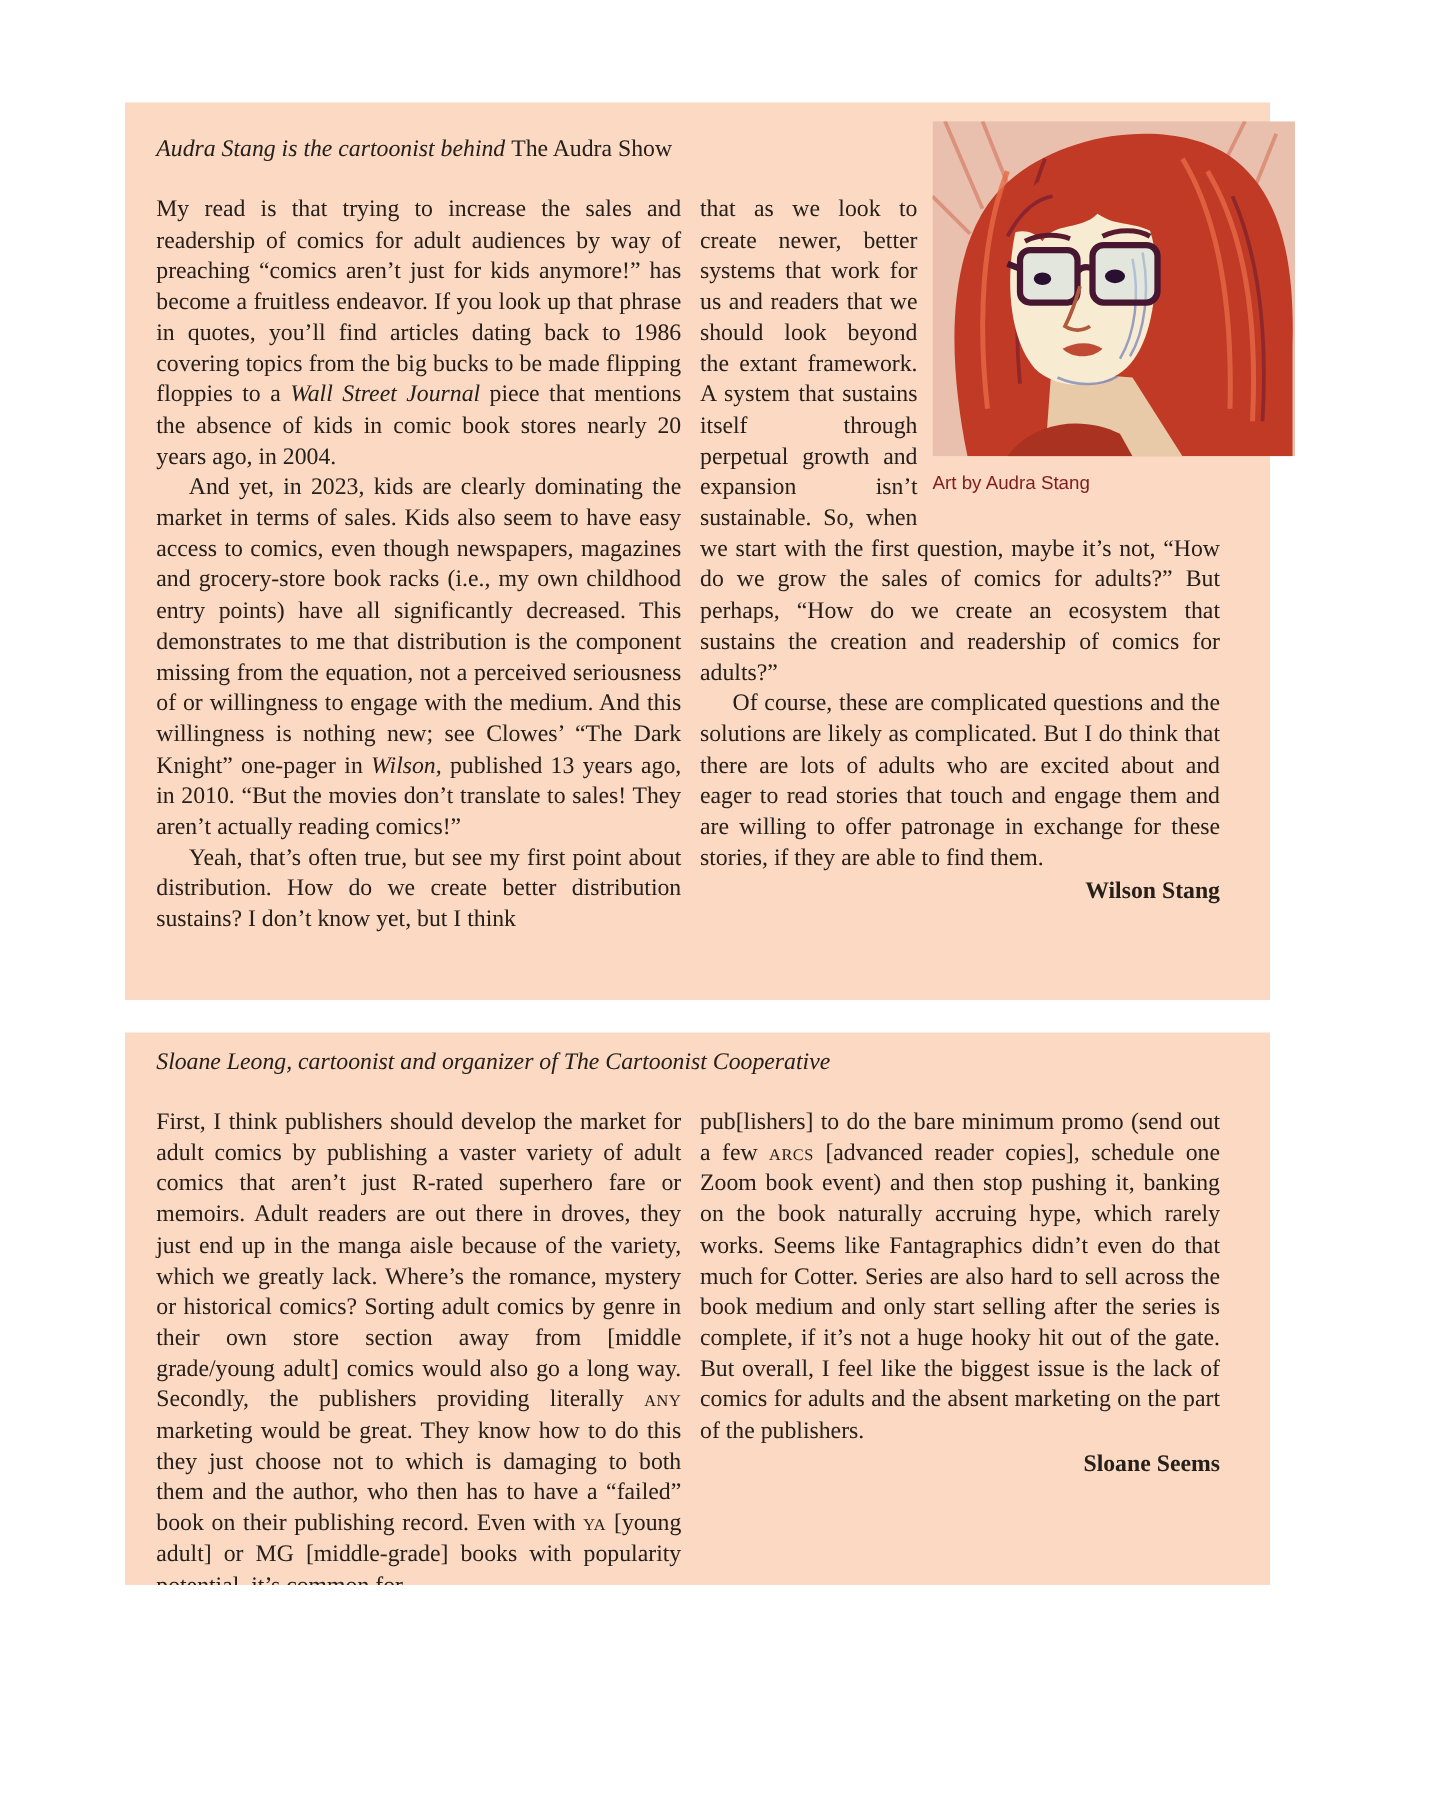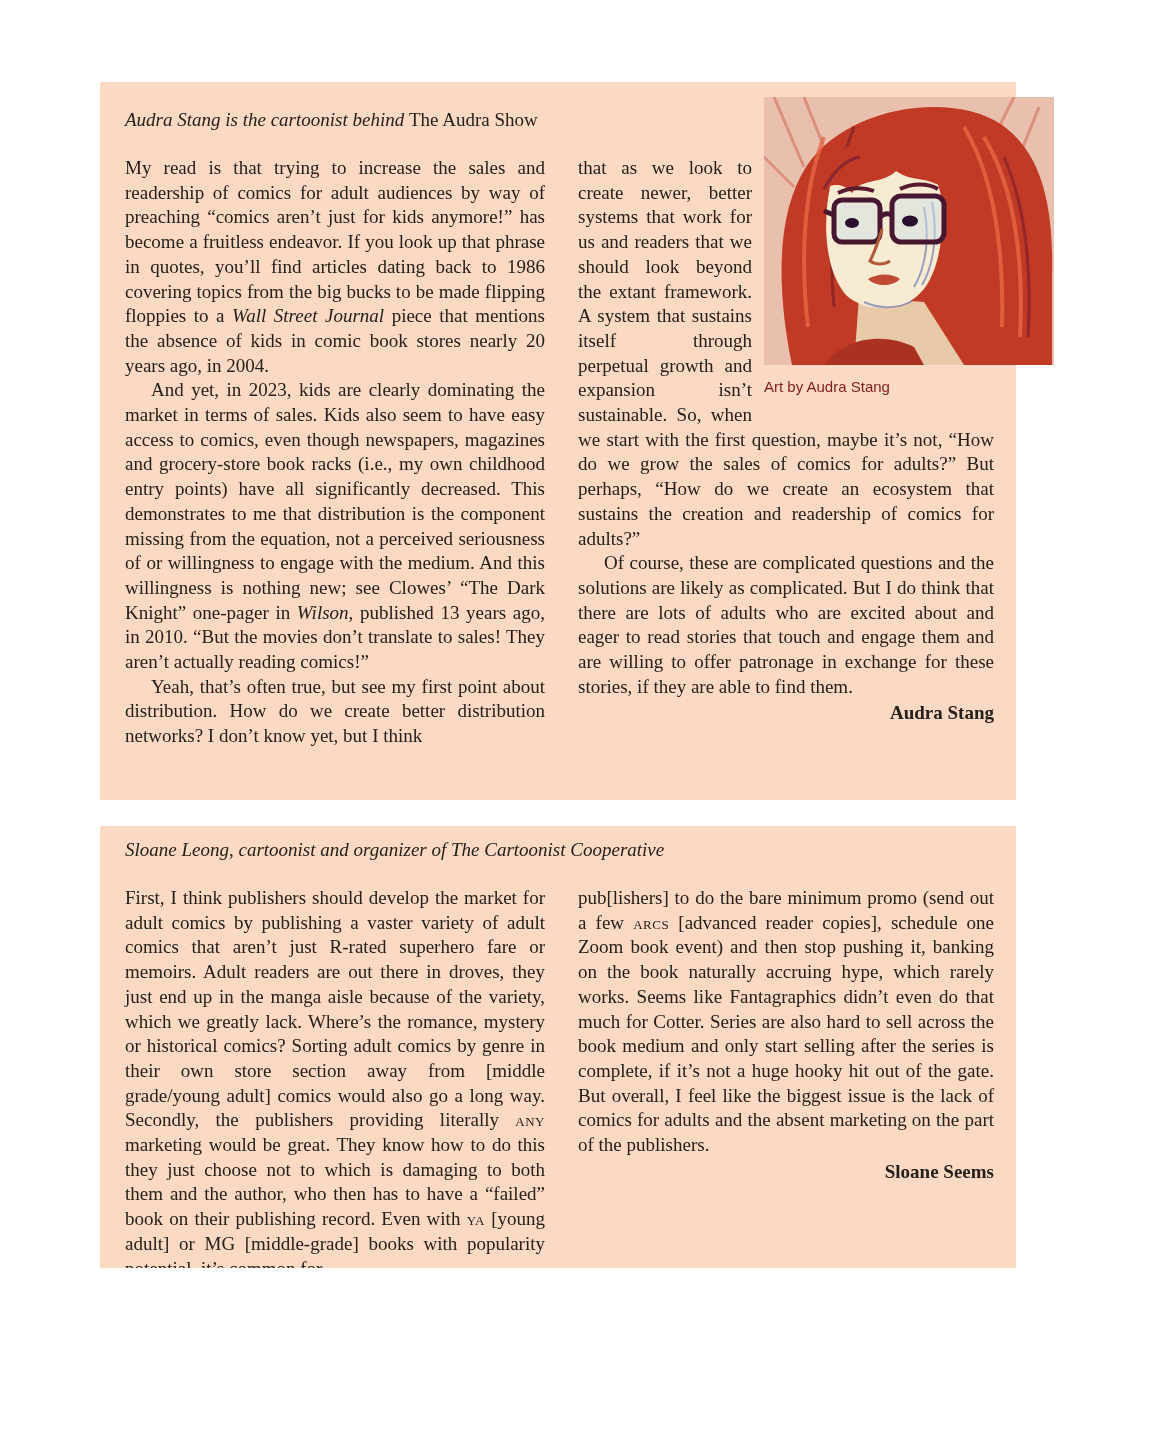--- a/index.html
+++ b/index.html
@@ -19,21 +19,21 @@
   .letter-1 { top:82px;  min-height:718px; padding:26px 20px 30px 25px; }
   .letter-2 { top:826px; min-height:526px; padding:12px 20px 30px 25px; }
 
   .letter-header {
     font-size:19px; font-weight:normal; line-height:24px;
     margin-bottom:24px;
   }
   .run-i { font-style:italic; }
   .run-sc { font-variant:small-caps; letter-spacing:0.5px; }
 
-  .cols { display:flex; gap:33px; }
+  .cols { display:flex; gap:15px; }
   .col {
     font-size:19px; line-height:24.7px;
     text-align:justify;
     hyphens:auto; -webkit-hyphens:auto;
   }
   .col-left  { width:420px; }
   .col-right { width:416px; }
   .col p { margin:0; }
   .col p.indent { text-indent:26px; }
 
@@ -71,21 +71,21 @@
 <body>
 
 <div class="page">
 
   <section class="letter letter-1">
     <h2 class="letter-header"><span class="run-i">Audra Stang is the cartoonist behind </span><span>The Audra Show</span></h2>
     <div class="cols">
       <div class="col col-left">
         <p><span>My read is that trying to increase the sales and readership of comics for adult audiences by way of preaching “comics aren’t just for kids anymore!” has become a fruitless endeavor. If you look up that phrase in quotes, you’ll find articles dating back to 1986 covering topics from the big bucks to be made flipping floppies to a </span><span class="run-i">Wall Street Journal</span><span> piece that mentions the absence of kids in comic book stores nearly 20 years ago, in 2004.</span></p>
         <p class="indent"><span>And yet, in 2023, kids are clearly dominating the market in terms of sales. Kids also seem to have easy access to comics, even though newspapers, magazines and grocery-store book racks (i.e., my own childhood entry points) have all significantly decreased. This demonstrates to me that distribution is the component missing from the equation, not a perceived seriousness of or willingness to engage with the medium. And this willingness is nothing new; see Clowes’ “The Dark Knight” one-pager in </span><span class="run-i">Wilson</span><span>, published 13 years ago, in 2010. “But the movies don’t translate to sales! They aren’t actually reading comics!”</span></p>
-        <p class="indent"><span>Yeah, that’s often true, but see my first point about distribution. How do we create better distribution networks? I don’t know yet, but I think</span></p>
+        <p class="indent"><span>Yeah, that’s often true, but see my first point about distribution. How do we create better distribution sustains? I don’t know yet, but I think</span></p>
       </div>
       <div class="col col-right">
         <figure class="figure">
           <svg viewBox="0 0 290 268" xmlns="http://www.w3.org/2000/svg" role="img" aria-label="Crosshatched portrait of a red-haired cartoonist wearing glasses">
             <rect width="290" height="268" fill="#e9c0ae"></rect>
             <g stroke="#cf6a52" stroke-width="3" opacity="0.55">
               <line x1="10" y1="0" x2="40" y2="70"></line>
               <line x1="40" y1="0" x2="60" y2="50"></line>
               <line x1="250" y1="0" x2="230" y2="40"></line>
               <line x1="275" y1="10" x2="255" y2="60"></line>
@@ -121,21 +121,21 @@
             <path d="M136,92 C148,86 164,86 174,92" stroke="#5a1a2e" stroke-width="4" fill="none"></path>
             <ellipse cx="88" cy="126" rx="7" ry="5" fill="#2a1030"></ellipse>
             <ellipse cx="146" cy="124" rx="8" ry="5.5" fill="#2a1030"></ellipse>
             <path d="M118,132 C114,146 110,156 106,164 C112,168 120,168 126,164" stroke="#b05a3c" stroke-width="3" fill="none"></path>
             <path d="M104,182 C114,176 128,176 136,182 C128,190 112,190 104,182 Z" fill="#c04a34"></path>
           </svg>
           <figcaption class="figure-caption">Art by Audra Stang</figcaption>
         </figure>
         <p><span>that as we look to create newer, better systems that work for us and readers that we should look beyond the extant framework. A system that sustains itself through perpetual growth and expansion isn’t sustainable. So, when we start with the first question, maybe it’s not, “How do we grow the sales of comics for adults?” But perhaps, “How do we create an ecosystem that sustains the creation and readership of comics for adults?”</span></p>
         <p class="indent"><span>Of course, these are complicated questions and the solutions are likely as complicated. But I do think that there are lots of adults who are excited about and eager to read stories that touch and engage them and are willing to offer patronage in exchange for these stories, if they are able to find them.</span></p>
-        <div class="signature">Audra Stang</div>
+        <div class="signature">Wilson Stang</div>
       </div>
     </div>
   </section>
 
   <section class="letter letter-2">
     <h2 class="letter-header"><span class="run-i">Sloane Leong, cartoonist and organizer of The Cartoonist Cooperative</span></h2>
     <div class="cols">
       <div class="col col-left">
         <p><span>First, I think publishers should develop the market for adult comics by publishing a vaster variety of adult comics that aren’t just R-rated superhero fare or memoirs. Adult readers are out there in droves, they just end up in the manga aisle because of the variety, which we greatly lack. Where’s the romance, mystery or historical comics? Sorting adult comics by genre in their own store section away from [middle grade/young adult] comics would also go a long way. Secondly, the publishers providing literally </span><span class="run-sc">any</span><span> marketing would be great. They know how to do this they just choose not to which is damaging to both them and the author, who then has to have a “failed” book on their publishing record. Even with </span><span class="run-sc">ya</span><span> [young adult] or MG [middle-grade] books with popularity potential, it’s common for</span></p>
       </div>

